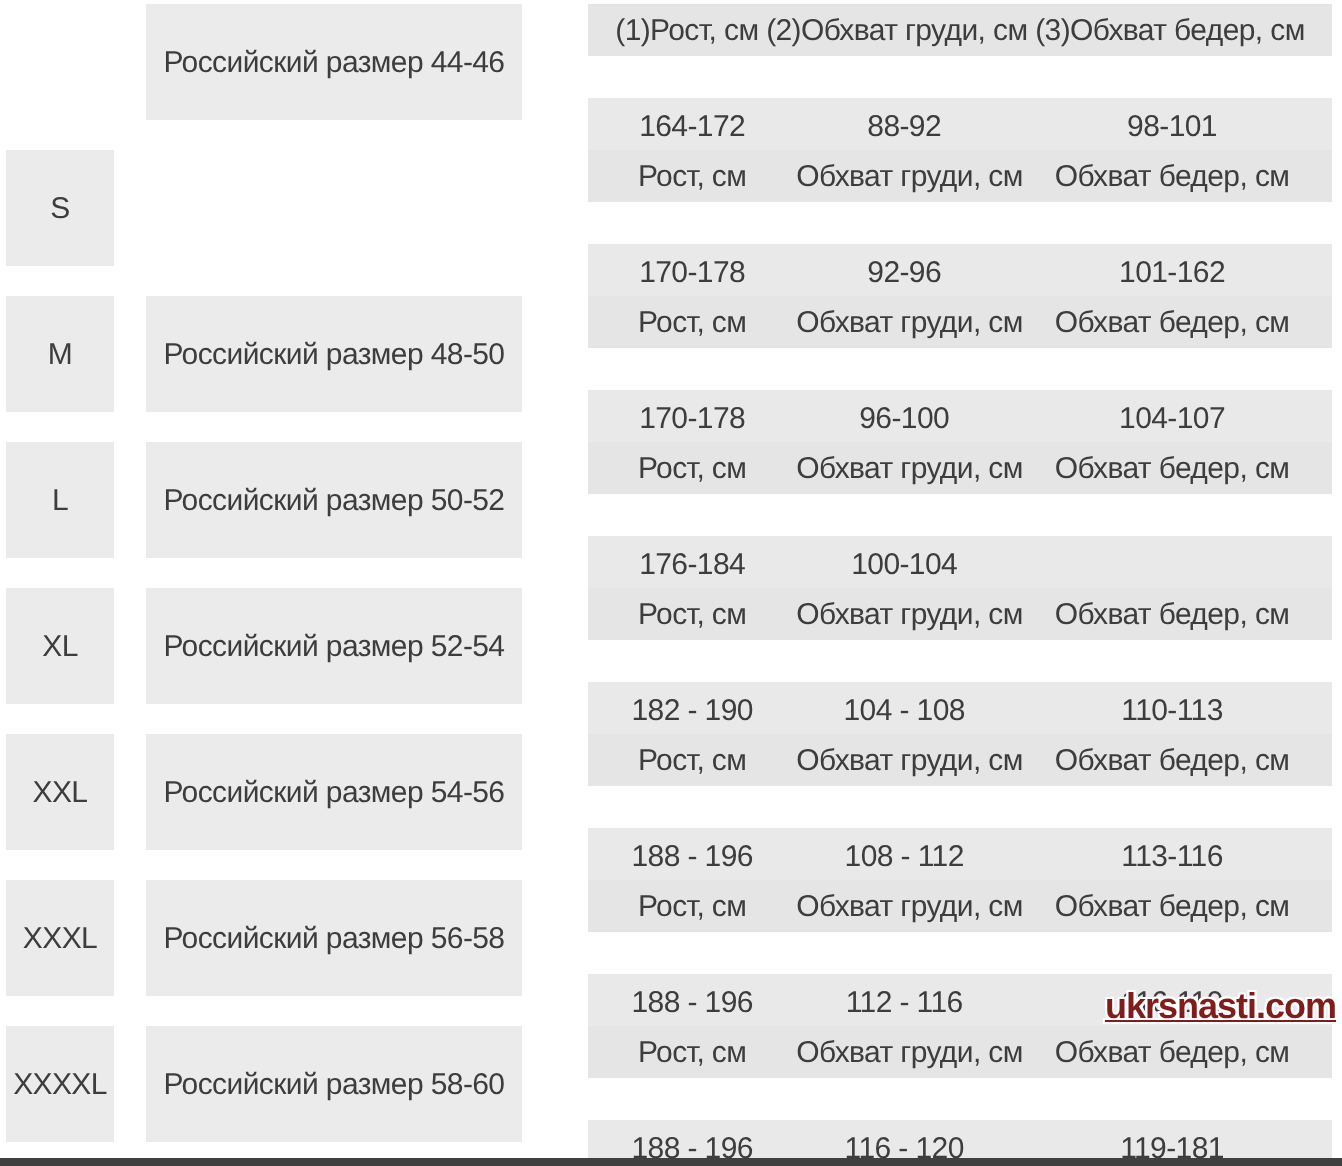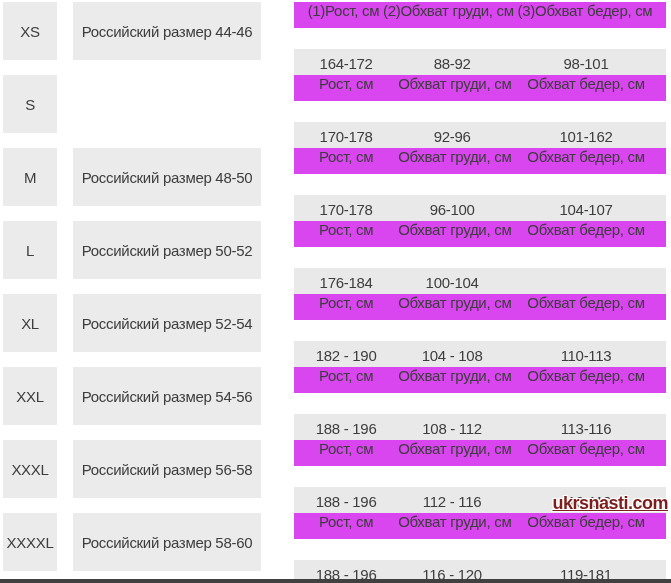--- a/index.html
+++ b/index.html
@@ -11,21 +11,21 @@
   .row-block { position:absolute; left:0; width:671px; height:58px; }
   .cell {
     position:absolute; top:0; height:58px; background:#ebebeb;
     display:flex; align-items:center; justify-content:center;
   }
   .size-cell { left:3px; width:54px; }
   .ru-cell   { left:73px; width:188px; }
   .sub { position:absolute; top:0; left:294px; width:372px; height:58px; }
   .sub-header {
     position:absolute; top:0; left:0; width:100%; height:26px;
-    background:#d946ef; display:flex; align-items:flex-start;
+    background:#e5e5e5; display:flex; align-items:center;
   }
   .sub-values {
     position:absolute; top:30px; left:0; width:100%; height:28px;
     background:#e9e9e9; display:flex; align-items:center;margin-top:17px;
   }
   .col { text-align:center; white-space:nowrap; }
   .c1 { width:28%; } .c2 { width:29%; } .c3 { width:43%; }
   .combined { width:100%; text-align:center; white-space:nowrap; }
   .watermark {
     position:absolute; top:493px; right:3px;
@@ -37,23 +37,20 @@
   .bottom-bar {
     position:absolute; left:0; bottom:0; width:100%; height:4px; background:#404040;
   }
 </style>
 </head>
 <body>
 
 <div class="sheet">
 
   <div class="row-block" style="top:2px">
-    <div class="cell size-cell">
-      <span>XS</span>
-    </div>
     <div class="cell ru-cell">
       <span>Российский размер 44-46</span>
     </div>
     <div class="sub">
       <div class="sub-header">
         <div class="combined">(1)Рост, см (2)Обхват груди, см (3)Обхват бедер, см</div>
       </div>
       <div class="sub-values">
         <div class="col c1">164-172</div>
         <div class="col c2">88-92</div>

